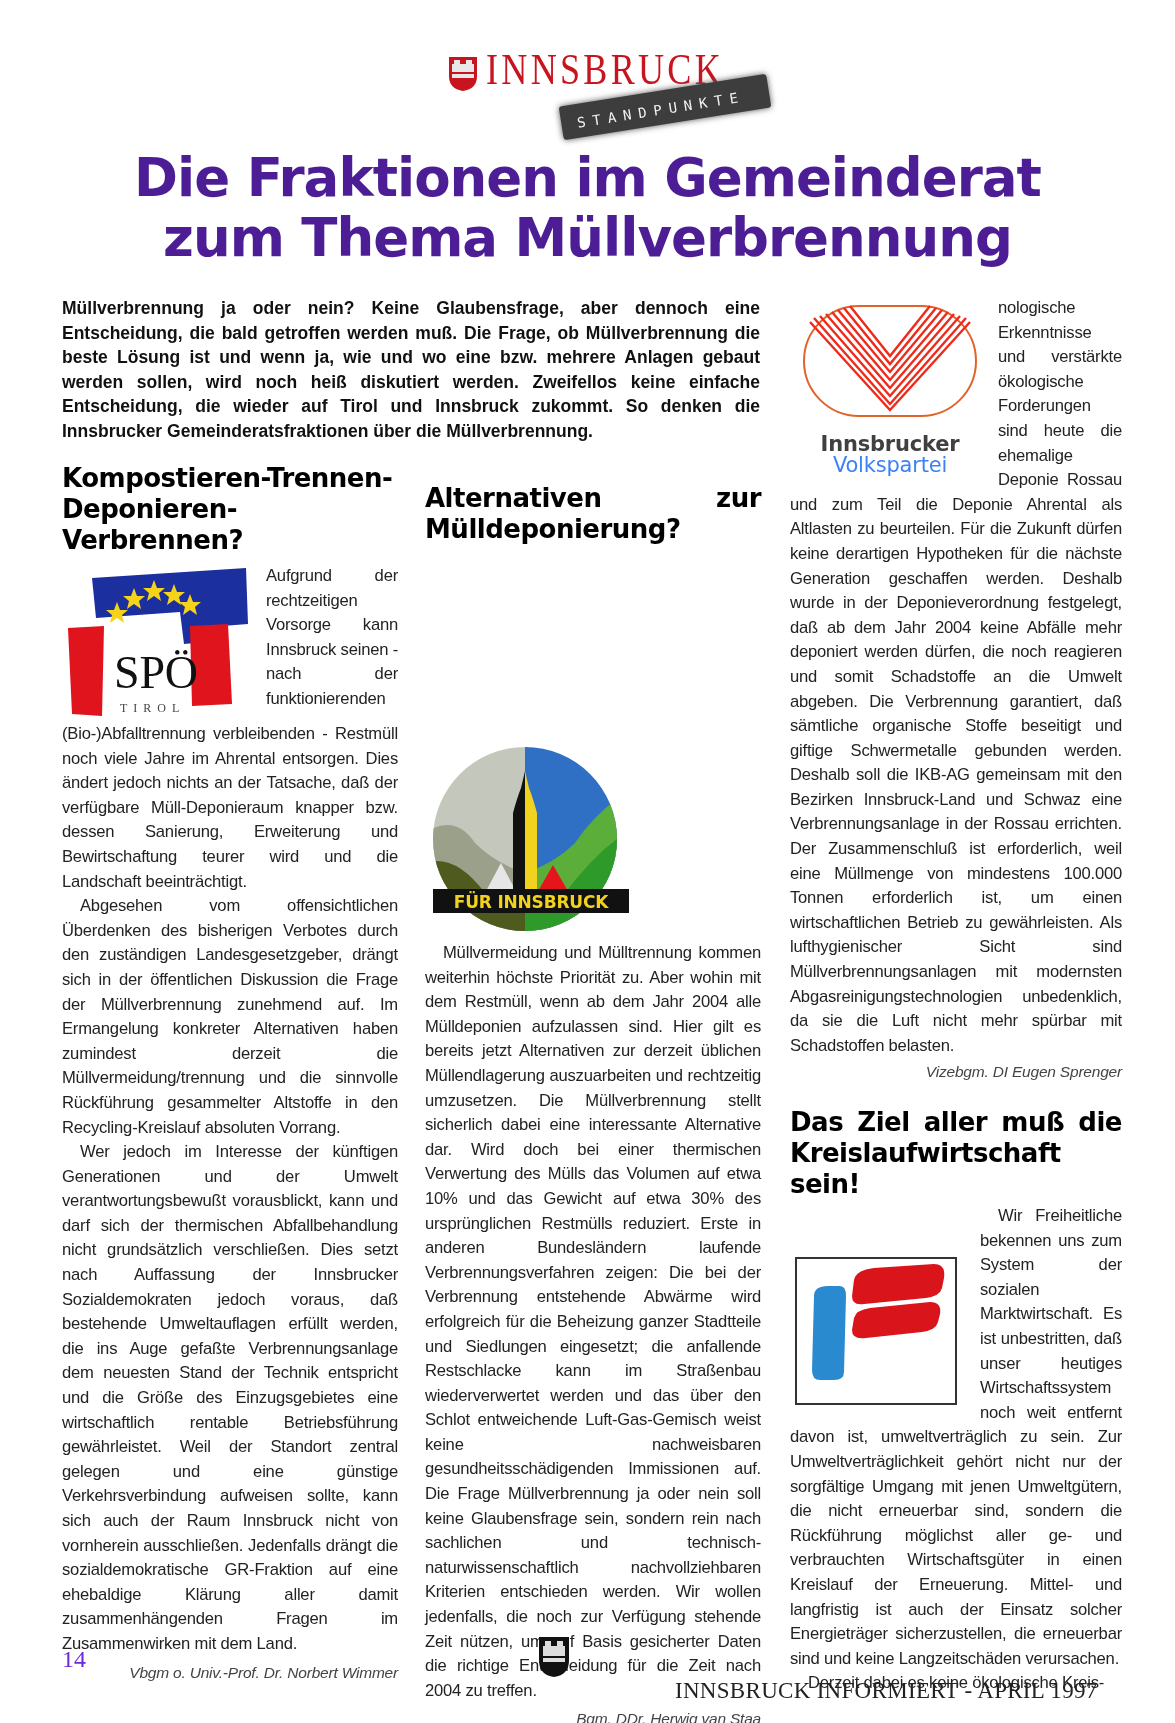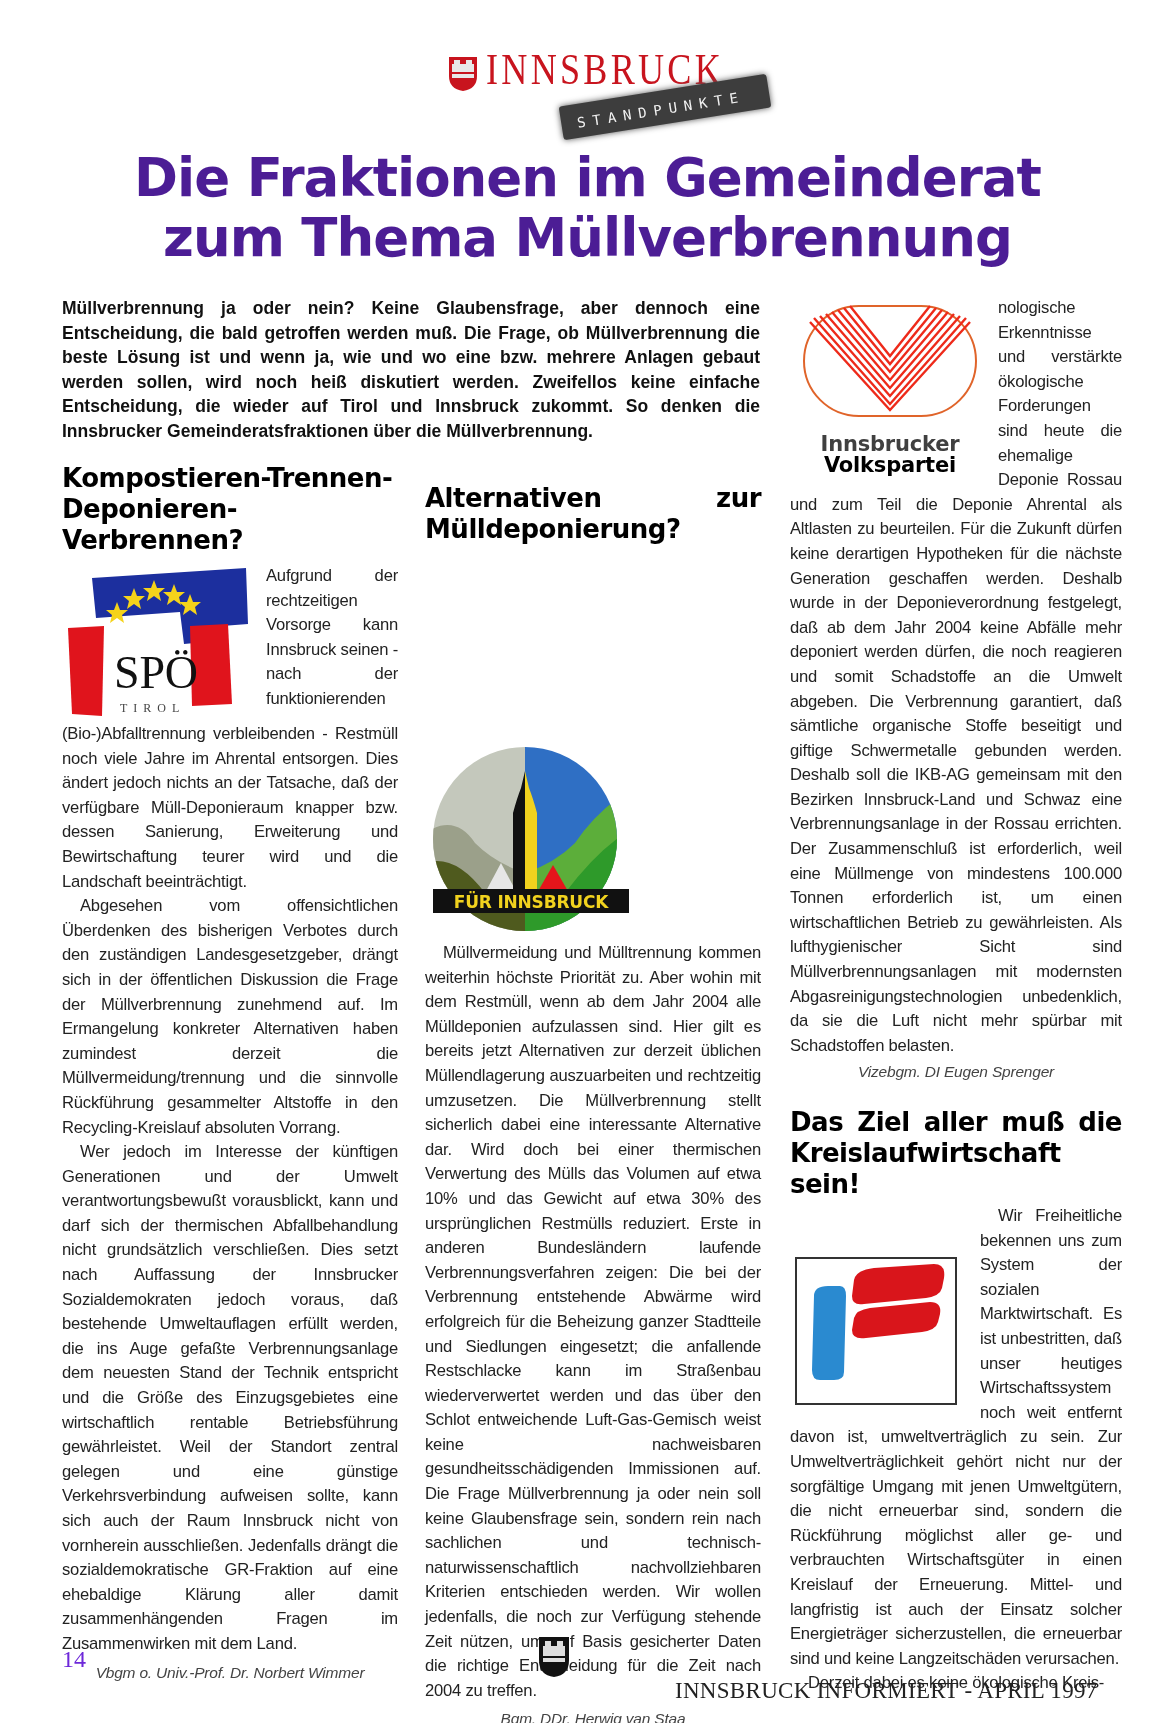--- a/index.html
+++ b/index.html
@@ -24,21 +24,21 @@
            line-height:60px; letter-spacing:-1px; color:#4c1d95; }
   
   #intro { left:62px; top:296px; width:698px; font-size:17.5px; line-height:24.5px;
            text-align:justify; font-weight:bold; font-family:"Liberation Sans", sans-serif; color:#111; }
   .col { font-family:"Liberation Sans", sans-serif; font-size:16.6px; line-height:24.6px;
          text-align:justify; color:#222; letter-spacing:-0.2px; }
   .col p { margin:0; text-indent:18px; }
   .col p.noindent { text-indent:0; }
   .head { font-family:"DejaVu Sans", sans-serif; font-weight:bold; font-size:26px;
           line-height:31px; color:#000; letter-spacing:-0.5px; }
-  .sig { font-style:italic; text-align:center; font-size:15.5px; color:#444; }
+  .sig { font-style:italic; text-align:right; font-size:15.5px; color:#444; }
   .float-l { float:left; }
   
   #page-num { left:62px; top:1646px; font-family:"Liberation Serif", serif; font-size:24px; color:#6d28d9; }
   #foot-crest { left:538px; top:1636px; width:32px; height:42px; }
   #foot-title { left:675px; top:1678px; font-family:"Liberation Serif", serif; font-size:23px;
                 color:#222; letter-spacing:0.3px; }
 </style>
 </head>
 <body>
 
@@ -121,21 +121,21 @@
         <polyline points="26,18 90,92 154,18"></polyline>
         <polyline points="32,16 90,84 148,16"></polyline>
         <polyline points="38,14 90,76 142,14"></polyline>
         <polyline points="44,12 90,68 136,12"></polyline>
         <polyline points="50,10 90,60 130,10"></polyline>
         <polyline points="14,22 90,108 166,22"></polyline>
         <polyline points="10,26 90,114 170,26"></polyline>
       </g>
     </svg>
     <div style="font-family:'DejaVu Sans', sans-serif; font-weight:bold; font-size:21px; line-height:21px; color:#404040;">Innsbrucker</div>
-    <div style="font-family:'DejaVu Sans', sans-serif; font-weight:bold; font-size:21px; line-height:21px; color:#000000;">Volkspartei</div>
+    <div style="font-family:'DejaVu Sans', sans-serif; font-weight:normal; font-size:21px; line-height:21px; color:#3b82f6;">Volkspartei</div>
   </div>
   <p class="noindent">nologische Erkenntnisse und verstärkte ökologische Forderungen sind heute die ehemalige Deponie Rossau und zum Teil die Deponie Ahrental als Altlasten zu beurteilen. Für die Zukunft dürfen keine derartigen Hypotheken für die nächste Generation geschaffen werden. Deshalb wurde in der Deponieverordnung festgelegt, daß ab dem Jahr 2004 keine Abfälle mehr deponiert werden dürfen, die noch reagieren und somit Schadstoffe an die Umwelt abgeben. Die Verbrennung garantiert, daß sämtliche organische Stoffe beseitigt und giftige Schwermetalle gebunden werden. Deshalb soll die IKB-AG gemeinsam mit den Bezirken Innsbruck-Land und Schwaz eine Verbrennungsanlage in der Rossau errichten. Der Zusammenschluß ist erforderlich, weil eine Müllmenge von mindestens 100.000 Tonnen erforderlich ist, um einen wirtschaftlichen Betrieb zu gewährleisten. Als lufthygienischer Sicht sind Müllverbrennungsanlagen mit modernsten Abgasreinigungstechnologien unbedenklich, da sie die Luft nicht mehr spürbar mit Schadstoffen belasten.</p>
   <div class="sig" style="margin-top:2px;">Vizebgm. DI Eugen Sprenger</div>
 
   <div class="head" style="margin-top:22px; margin-bottom:4px;">Das Ziel aller muß die Kreislaufwirtschaft sein!</div>
   <svg class="float-l" width="178" height="150" viewBox="0 0 178 150" style="margin:52px 8px 4px 4px;">
     <rect x="2" y="2" width="160" height="146" fill="#fff" stroke="#333" stroke-width="2"></rect>
     <path d="M20 40 Q20 30 34 30 L46 30 Q52 30 52 40 L50 116 Q50 124 40 124 L26 124 Q18 124 18 114 Z" fill="#2a8ad0"></path>
     <path d="M60 24 Q62 14 80 12 L140 8 Q152 8 150 22 L148 32 Q146 40 132 42 L70 48 Q58 50 58 40 Z" fill="#d9151b"></path>
     <path d="M60 62 Q62 54 76 52 L136 46 Q148 46 146 58 L144 66 Q142 74 128 76 L72 82 Q58 84 58 74 Z" fill="#d9151b"></path>

